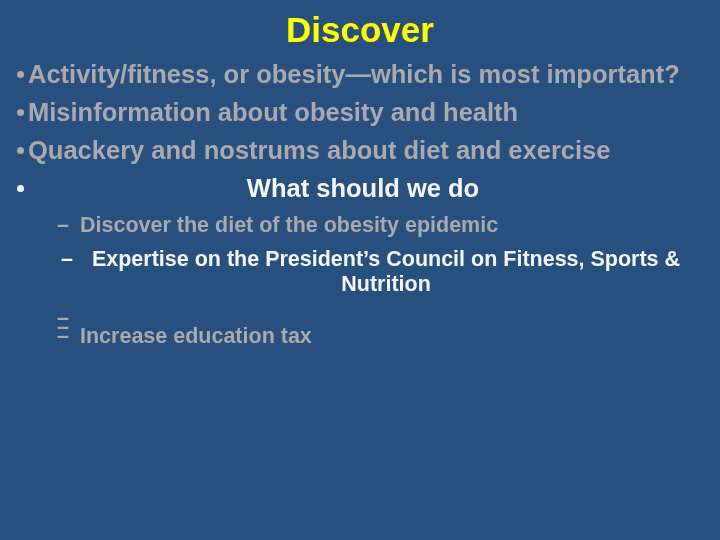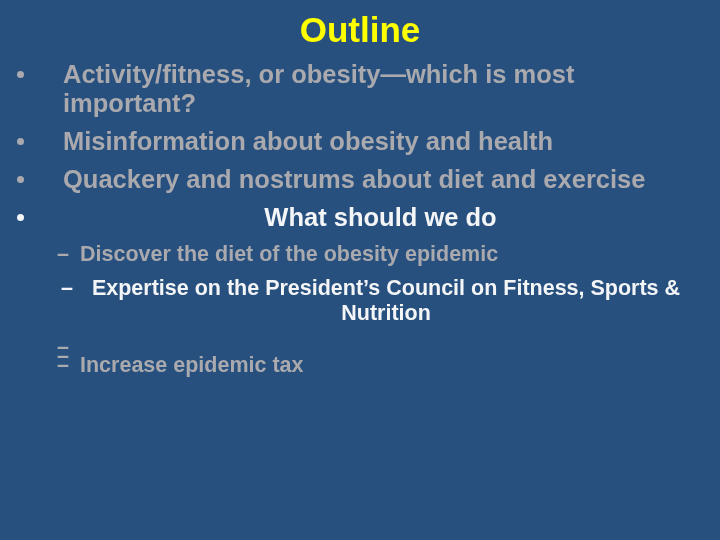--- a/index.html
+++ b/index.html
@@ -48,21 +48,21 @@
     padding-right: 22px;
     box-sizing: border-box;
   }
 
   
   .level1 {
     font-size: 25.5px;
     font-weight: bold;
     line-height: 29px;
     color: #a9a9ae;
-    padding-left: 63px;
+    padding-left: 28px;
     margin-bottom: 4px;
   }
   .level1 .marker {
     position: absolute;
     left: 17px;
     top: 0;
     width: 18px;
     font-size: 25.5px;
     line-height: 29px;
     text-align: left;
@@ -103,21 +103,21 @@
   }
 
   .spacer-1 { height: 5px; }
   .spacer-2 { height: 6px; }
 </style>
 </head>
 <body>
 
 <div class="slide">
 
-  <div class="slide-title">Outline</div>
+  <div class="slide-title">Discover</div>
 
   <div class="body-list">
 
     <div class="bullet-row level1">
       <span class="marker"><span class="dot"></span></span>
       <span>Activity/fitness, or obesity—which is most important?</span>
     </div>
 
     <div class="spacer-1"></div>
 
@@ -163,17 +163,17 @@
     <div class="spacer-2"></div>
 
     <div class="bullet-row level2">
       <span class="marker">–</span>
     </div>
 
     <div class="spacer-2"></div>
 
     <div class="bullet-row level2">
       <span class="marker">–</span>
-      <span>Increase epidemic tax</span>
+      <span>Increase education tax</span>
     </div>
 
   </div>
 </div>
 
 </body></html>

